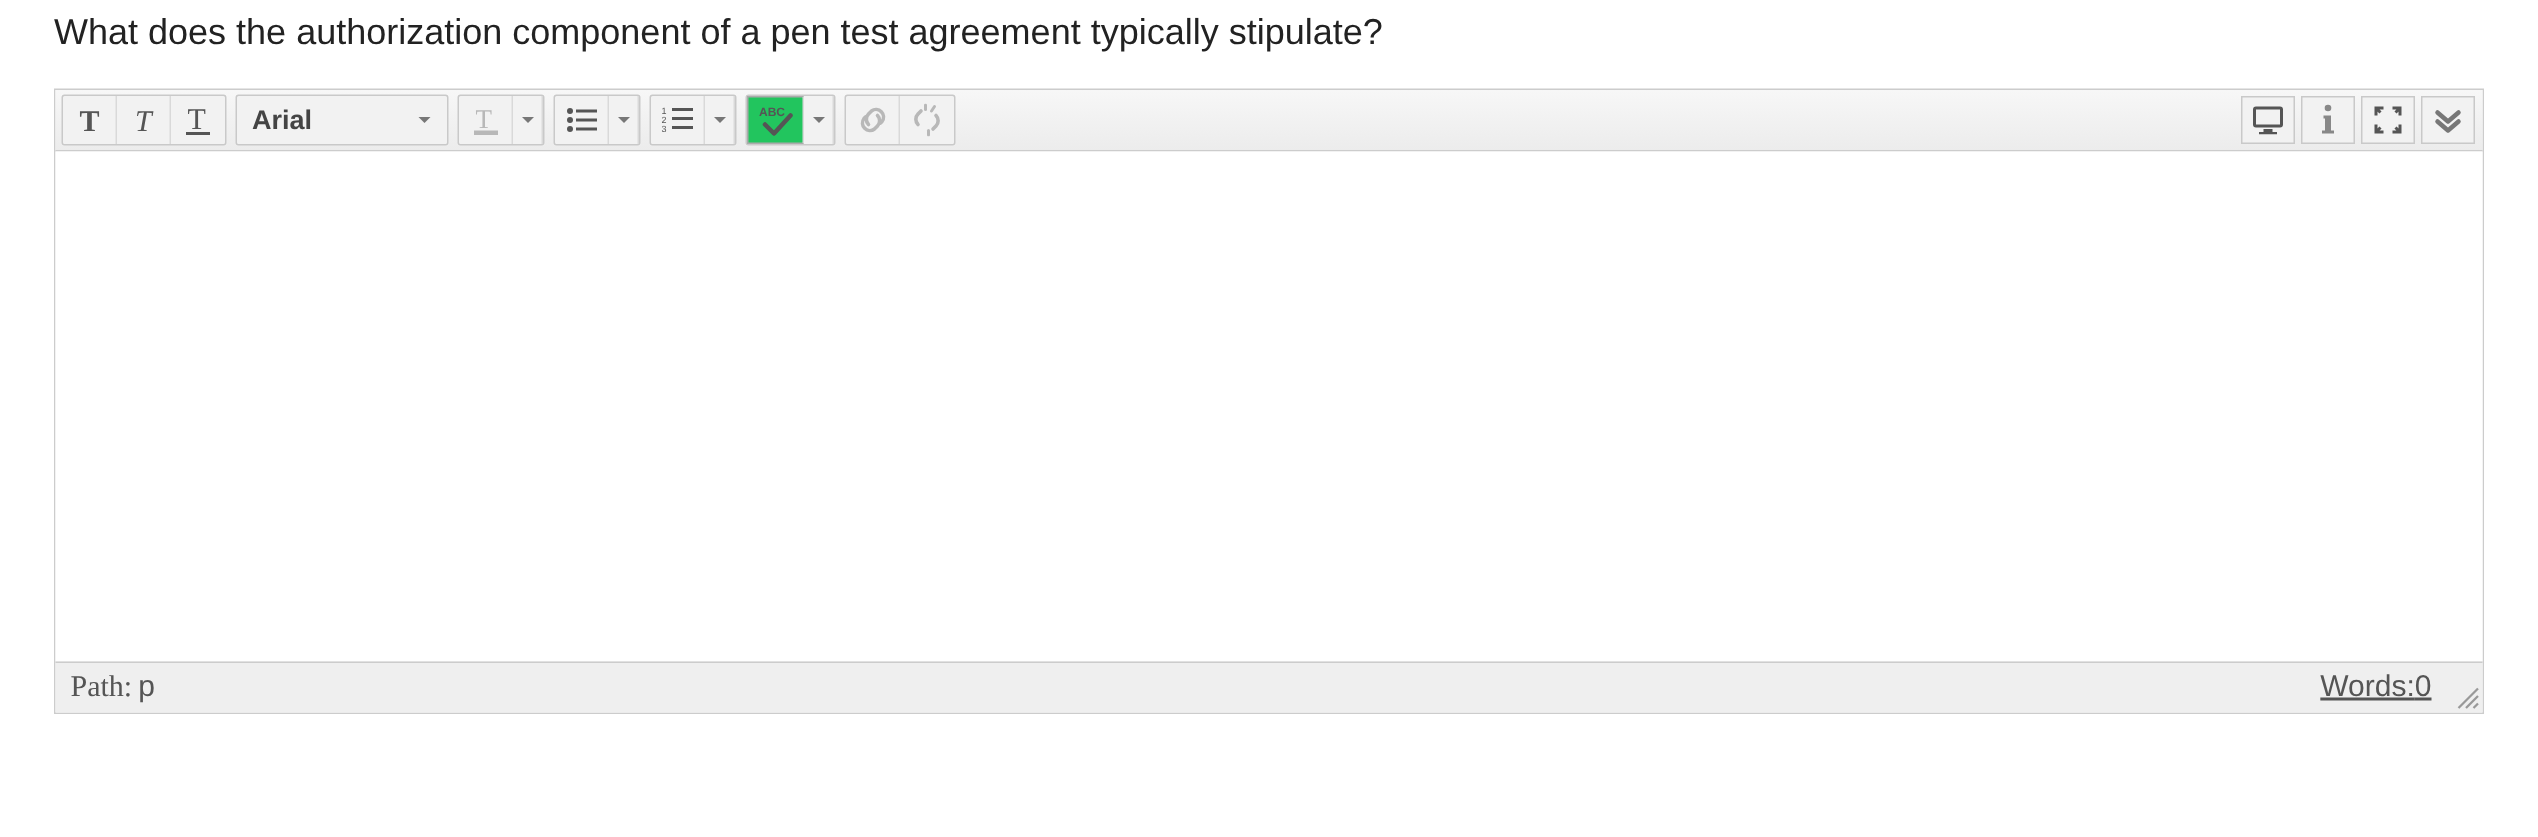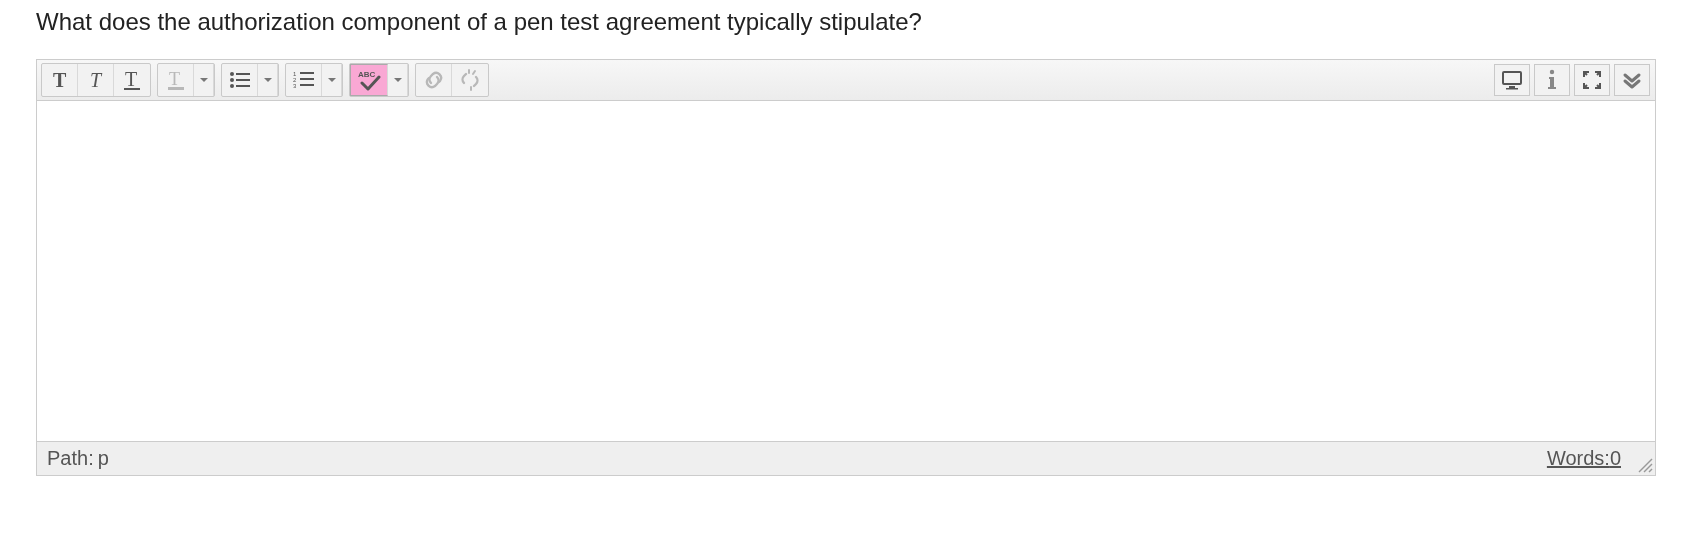--- a/index.html
+++ b/index.html
@@ -43,21 +43,21 @@
     align-items: center;
     justify-content: center;
     min-width: 36px;
     height: 32px;
     padding: 0 6px;
     cursor: pointer;
     border-right: 1px solid #d9d9d9;
     color: #555;
   }
   .btn:last-child { border-right: none; }
-  .btn.pressed { background: #f9a8d4; border:1px solid #aaa; }
+  .btn.pressed { background: #22c55e; border:1px solid #aaa; }
   .ico { display:inline-flex; align-items:center; justify-content:center; }
   .sel {
     display:flex; align-items:center; gap:10px;
     height:32px; padding:0 10px; min-width:140px;
     font-weight:bold; font-size:18px; color:#444;
     cursor:pointer; white-space:nowrap;
   }
   .sel .caret { margin-left:auto; }
   .split { display:flex; align-items:center; }
   .split .btn { border-right:1px solid #d9d9d9; }
@@ -75,21 +75,21 @@
     border-top:1px solid #ccc;
     background:#efefef;
     display:flex;
     align-items:center;
     font-size:20px;
     color:#555;
     padding:4px 10px 4px 10px;
     position:relative;
     min-height:34px;
   }
-  .path-label { margin-right:4px; }
+  .path-label { margin-right:4px;font-family:Liberation Serif, serif; }
   .path-value { }
   .words { margin-left:auto; margin-right:24px;text-decoration:underline; }
   .resize {
     position:absolute; right:2px; bottom:2px;
     width:18px; height:18px; cursor:nwse-resize;
   }
 </style>
 </head>
 <body>
 
@@ -117,20 +117,30 @@
       <div class="btn">
         <span class="ico">
           <svg width="20" height="22" viewBox="0 0 20 22">
               <text x="3" y="17" font-family="Georgia, 'Times New Roman', serif" font-size="20" fill="#555">T</text>
               <line x1="2" y1="20" x2="18" y2="20" stroke="#555" stroke-width="2"></line>
             </svg>
         </span>
       </div>
     </div>
 
+    <div class="group">
+      <div class="sel">
+        <span>Arial</span>
+        <span class="caret">
+          <svg width="10" height="10" viewBox="0 0 10 10">
+              <path d="M1 3 L5 7 L9 3 Z" fill="#777"></path>
+            </svg>
+        </span>
+      </div>
+    </div>
 
 
     <div class="group split">
       <div class="btn">
         <span class="ico">
           <svg width="20" height="22" viewBox="0 0 20 22">
               <text x="3" y="16" font-family="Georgia, serif" font-size="18" fill="#b8b8b8">T</text>
               <rect x="2" y="18" width="16" height="3" fill="#b8b8b8"></rect>
             </svg>
         </span>

